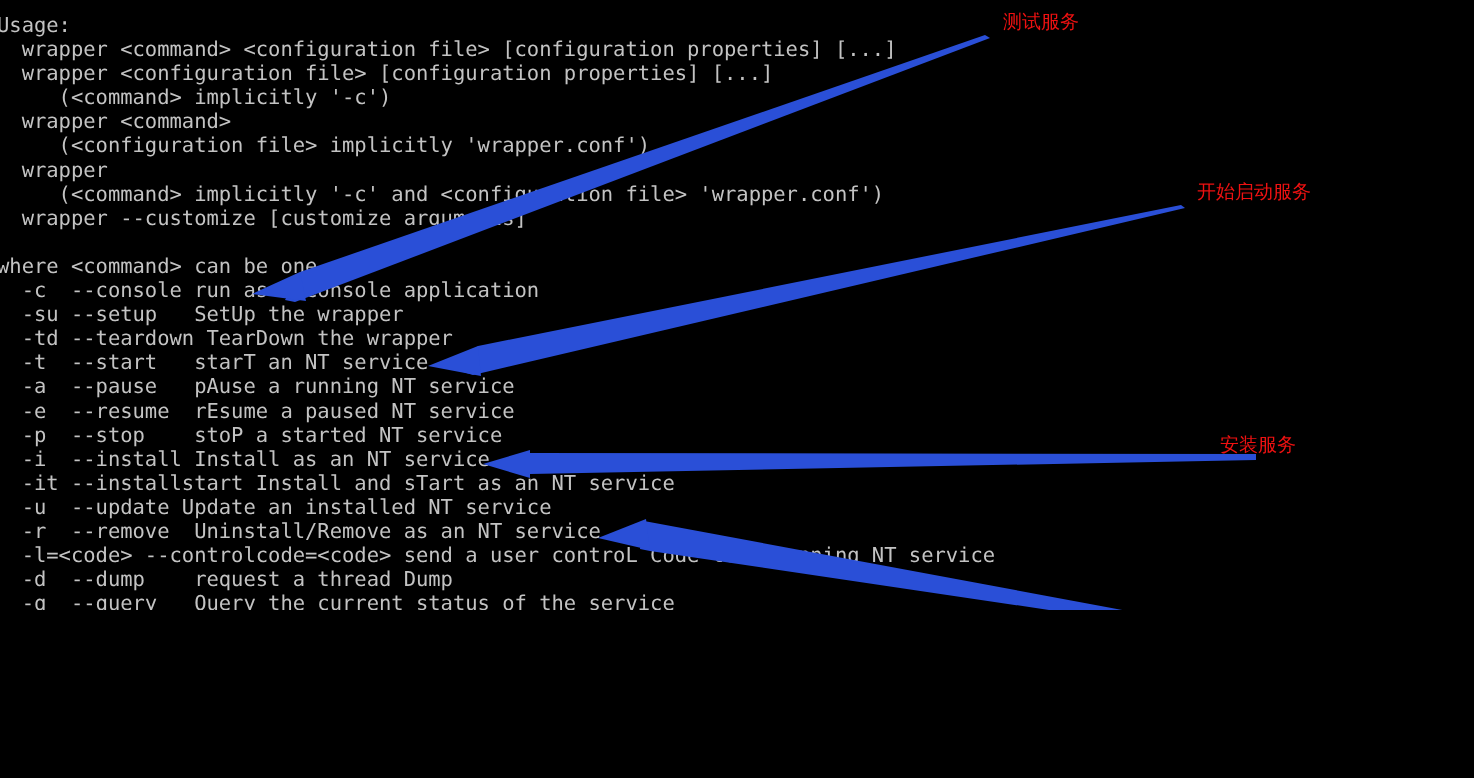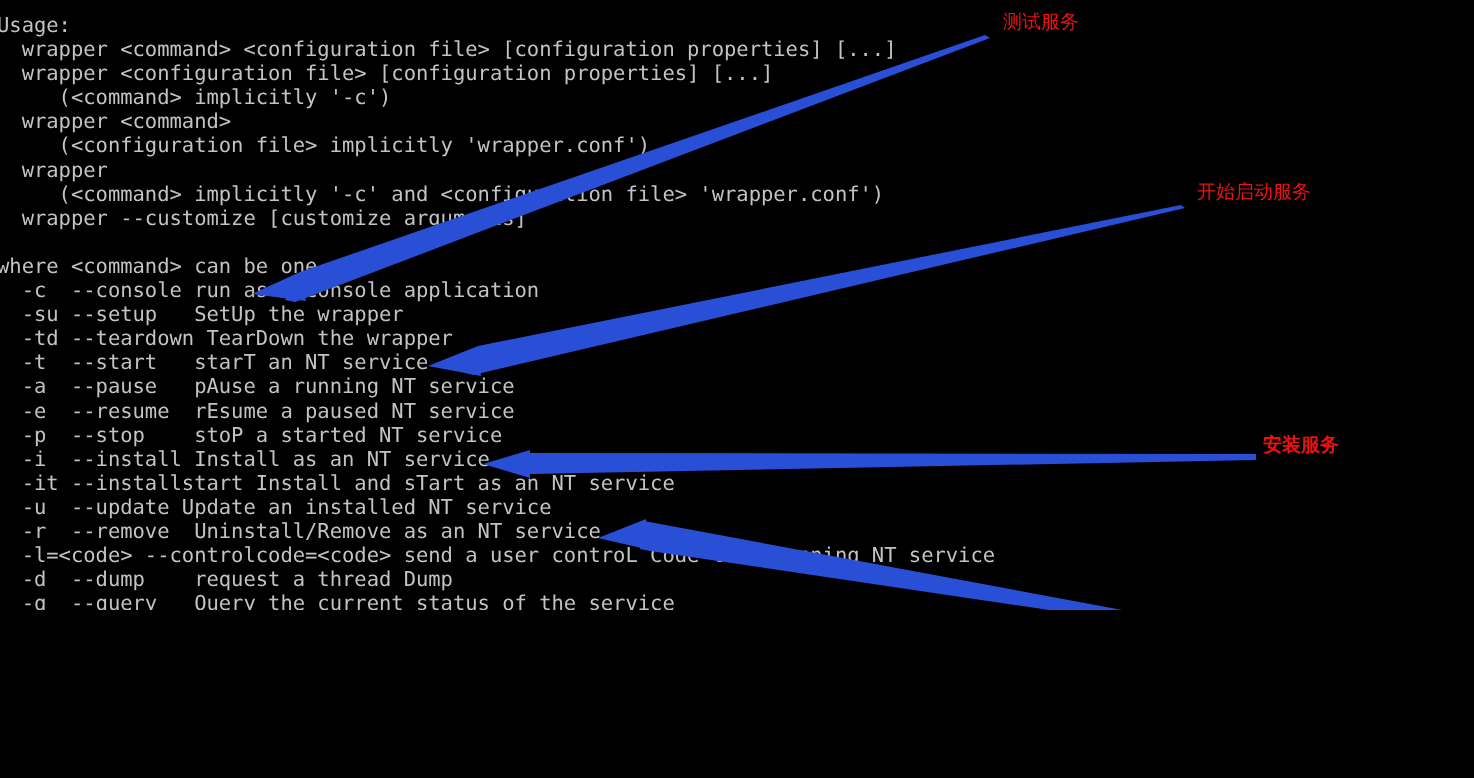--- a/index.html
+++ b/index.html
@@ -113,17 +113,17 @@
     <g>
       <polygon points="1306,648 1305,644 644,521 640,549 650,551" fill="#2a4fd7"></polygon>
       <polygon points="598,538 646,519 650,550" fill="#2a4fd7"></polygon>
     </g>
   </svg>
 
   <div class="annotation-label" style="left:1003px; top:12px;">测试服务</div>
 
   <div class="annotation-label" style="left:1197px; top:182px;">开始启动服务</div>
 
-  <div class="annotation-label" style="left:1263px; top:435px;font-weight:bold;">安装服务</div>
+  <div class="annotation-label" style="left:1220px; top:435px;">安装服务</div>
 
   <div class="annotation-label" style="left:1318px; top:637px;">删除系统服务</div>
 
 </div>
 
 </body></html>

